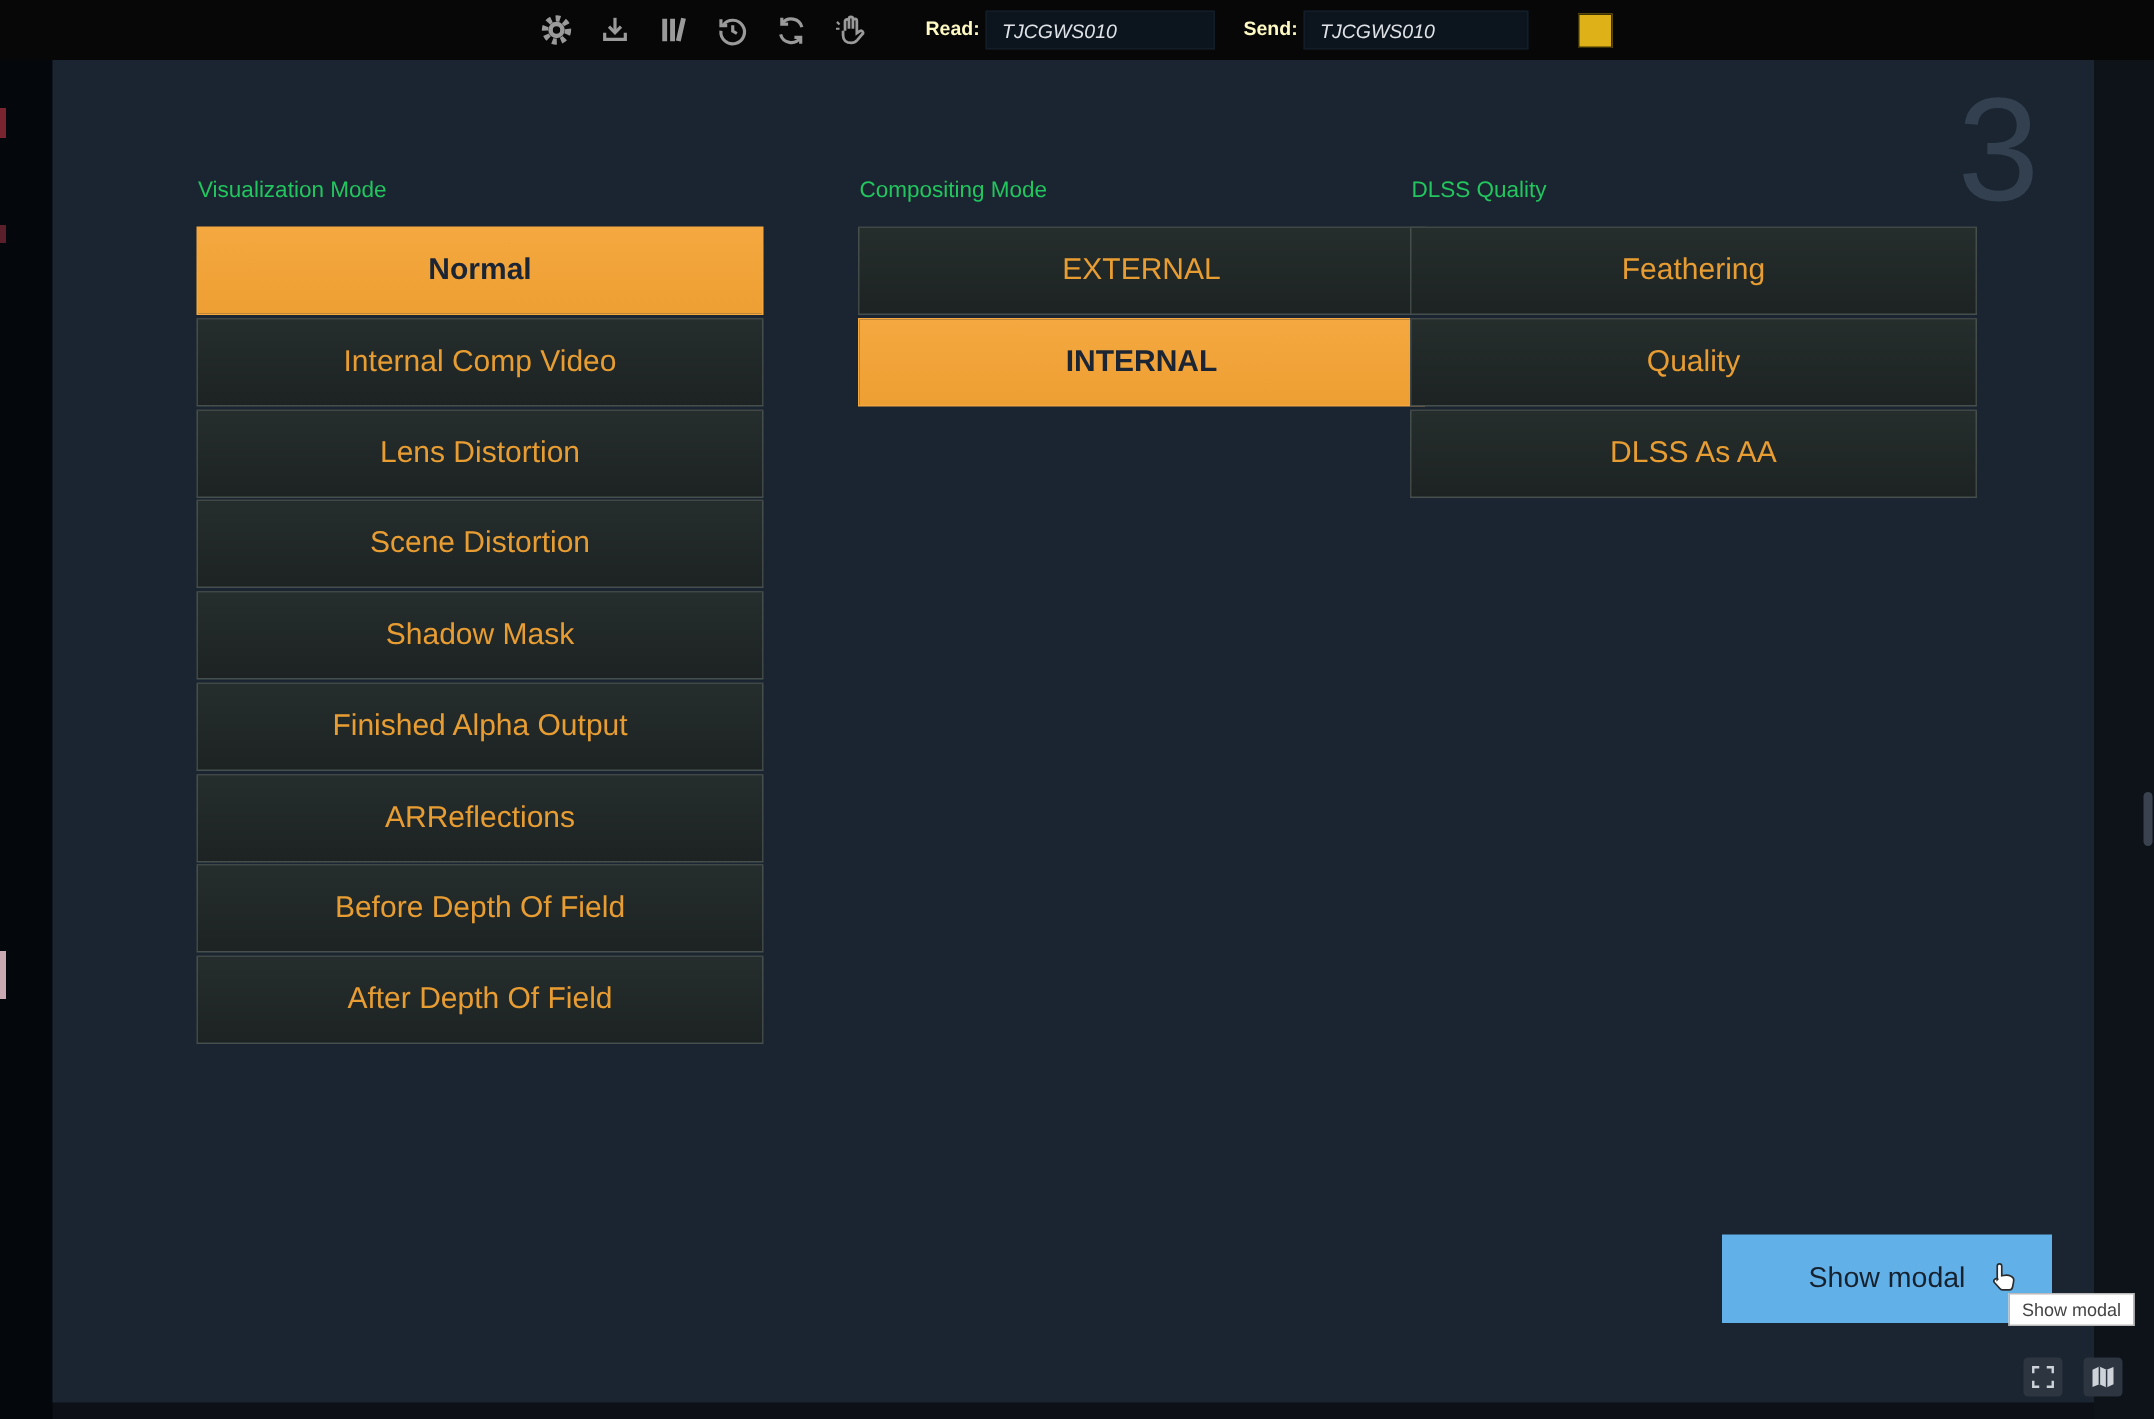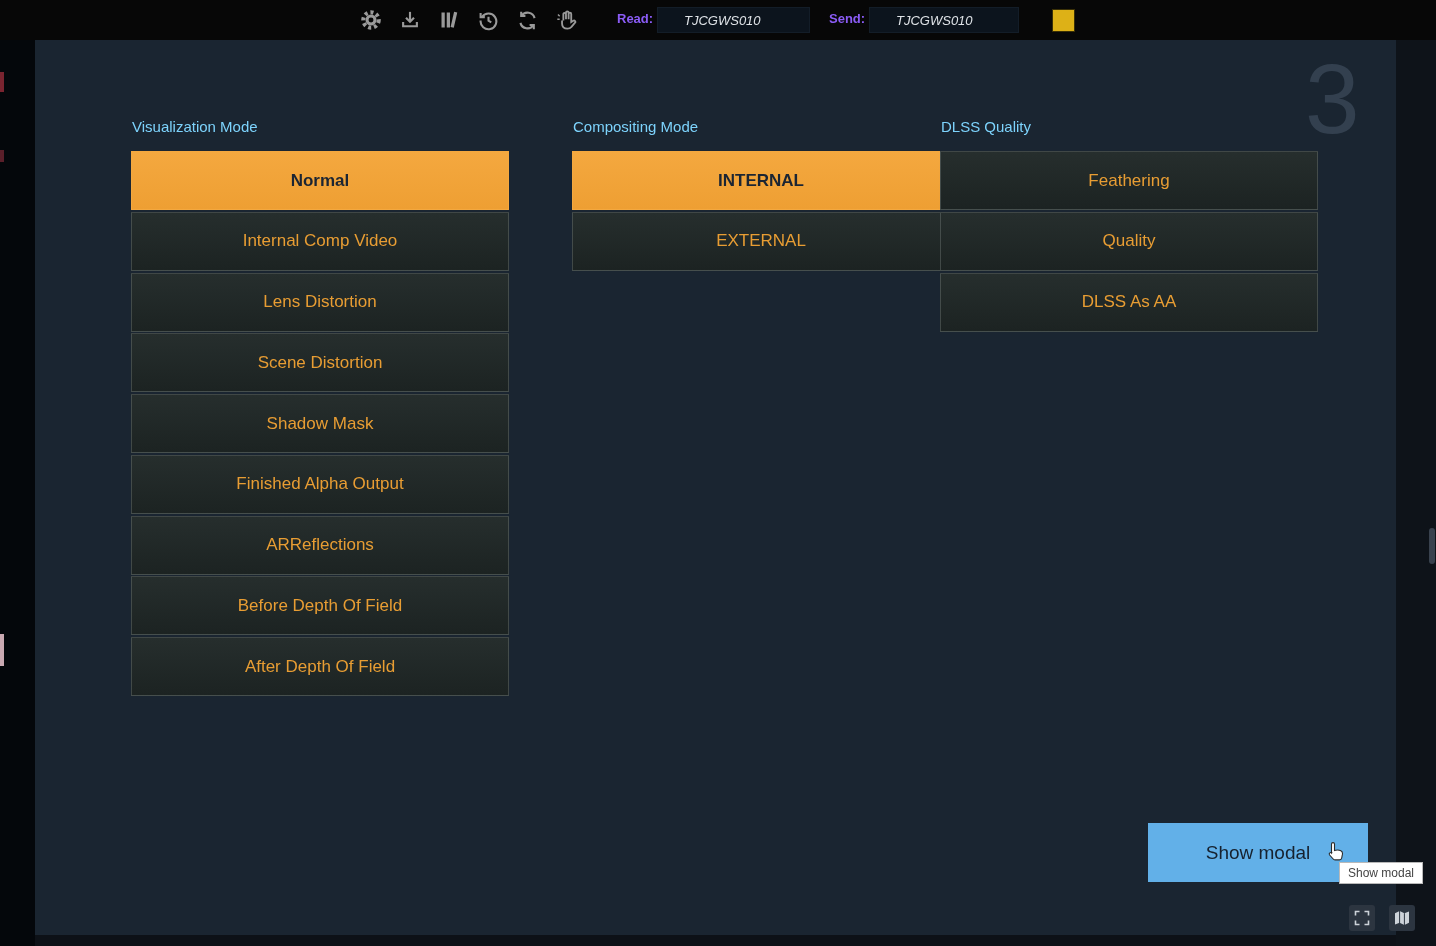--- a/index.html
+++ b/index.html
@@ -3,42 +3,42 @@
 <meta charset="utf-8">
 <style>
   html,body{margin:0;padding:0;background:#0d1117;font-family:"Liberation Sans",sans-serif;}
   .page{position:relative;width:1436px;height:946px;overflow:hidden;background:#0d1117;}
 
   
   .topbar{position:absolute;left:0;top:0;width:1436px;height:40px;background:#070707;z-index:30;}
   .tb-icons{position:absolute;left:358px;top:0;height:40px;display:flex;align-items:center;gap:13px;}
   .tb-icon{width:26px;height:26px;display:flex;align-items:center;justify-content:center;color:#9a9a9a;cursor:pointer;}
   .tb-icon svg{display:block;}
-  .tb-label{position:absolute;top:0;height:36px;display:flex;align-items:center;color:#8b5cf6;font-size:13px;font-weight:700;}
+  .tb-label{position:absolute;top:0;height:36px;display:flex;align-items:center;color:#fef9c3;font-size:13px;font-weight:700;}
   .tb-input{position:absolute;top:7px;height:26px;background:#0c141d;border:1px solid #131d28;color:#dfe3e7;
-            font-style:italic;font-size:13px;display:flex;align-items:center;padding:0 26px;box-sizing:border-box;}
+            font-style:italic;font-size:13px;display:flex;align-items:center;padding:0 10px;box-sizing:border-box;}
   .swatch{position:absolute;left:1052px;top:9px;width:21px;height:21px;border:1px solid #3a3006;cursor:pointer;}
 
   
   .panel{position:absolute;left:35px;top:40px;width:1361px;height:895px;background:#1a2531;}
   .left-strip{position:absolute;left:0;top:40px;width:35px;height:906px;background:#04070b;}
   .right-strip{position:absolute;left:1396px;top:40px;width:40px;height:906px;background:#0e1319;}
   .scroll-thumb{position:absolute;left:1429px;top:528px;width:6px;height:36px;background:#39424e;border-radius:3px;cursor:pointer;}
   .edge-mark{position:absolute;left:0;width:4px;}
 
   .watermark{position:absolute;left:1305px;top:50px;font-size:98px;font-weight:400;color:#33404f;line-height:1;
              user-select:none;}
 
   
   .option-column{position:absolute;top:118px;width:378px;}
   .col0{left:131px;} .col1{left:548px;margin-left:24px;} .col2{left:940px;}
-  .col-title{font-size:15px;color:#7dd3fc;margin:0 0 16px 1px;}
+  .col-title{font-size:15px;color:#22c55e;margin:0 0 16px 1px;}
   .options{display:flex;flex-direction:column;gap:1.75px;}
   .option{height:59px;flex:0 0 auto;display:flex;align-items:center;justify-content:center;
-          font-family:"Liberation Sans",sans-serif;font-size:17px;cursor:pointer;
+          font-family:"Liberation Sans",sans-serif;font-size:20px;cursor:pointer;
           background:linear-gradient(180deg,#262e2d 0%,#1c2322 100%);
           border:1px solid rgba(140,150,145,0.32);color:#e89d33;box-sizing:border-box;}
   .option.selected{background:linear-gradient(180deg,#f4a83f 0%,#ee9f33 100%);
           border:1px solid #f4a83f;color:#1b2533;font-weight:700;}
 
   
   .show-modal-btn{position:absolute;left:1148px;top:823px;width:220px;height:59px;background:#62b0e8;border:none;
           color:#16212e;font-size:19px;font-family:"Liberation Sans",sans-serif;cursor:pointer;}
   .tooltip{position:absolute;left:1339px;top:862px;background:#ffffff;border:1px solid #b9b9b9;color:#444;
           font-size:12px;padding:3px 8px;white-space:nowrap;z-index:40;}
@@ -131,22 +131,22 @@
         <button class="option">Finished Alpha Output</button>
         <button class="option">ARReflections</button>
         <button class="option">Before Depth Of Field</button>
         <button class="option">After Depth Of Field</button>
       </div>
   </div>
 
   <div class="option-column col1">
     <div class="col-title">Compositing Mode</div>
     <div class="options">
+        <button class="option">EXTERNAL</button>
         <button class="option selected">INTERNAL</button>
-        <button class="option">EXTERNAL</button>
       </div>
   </div>
 
   <div class="option-column col2">
     <div class="col-title">DLSS Quality</div>
     <div class="options">
         <button class="option">Feathering</button>
         <button class="option">Quality</button>
         <button class="option">DLSS As AA</button>
       </div>

